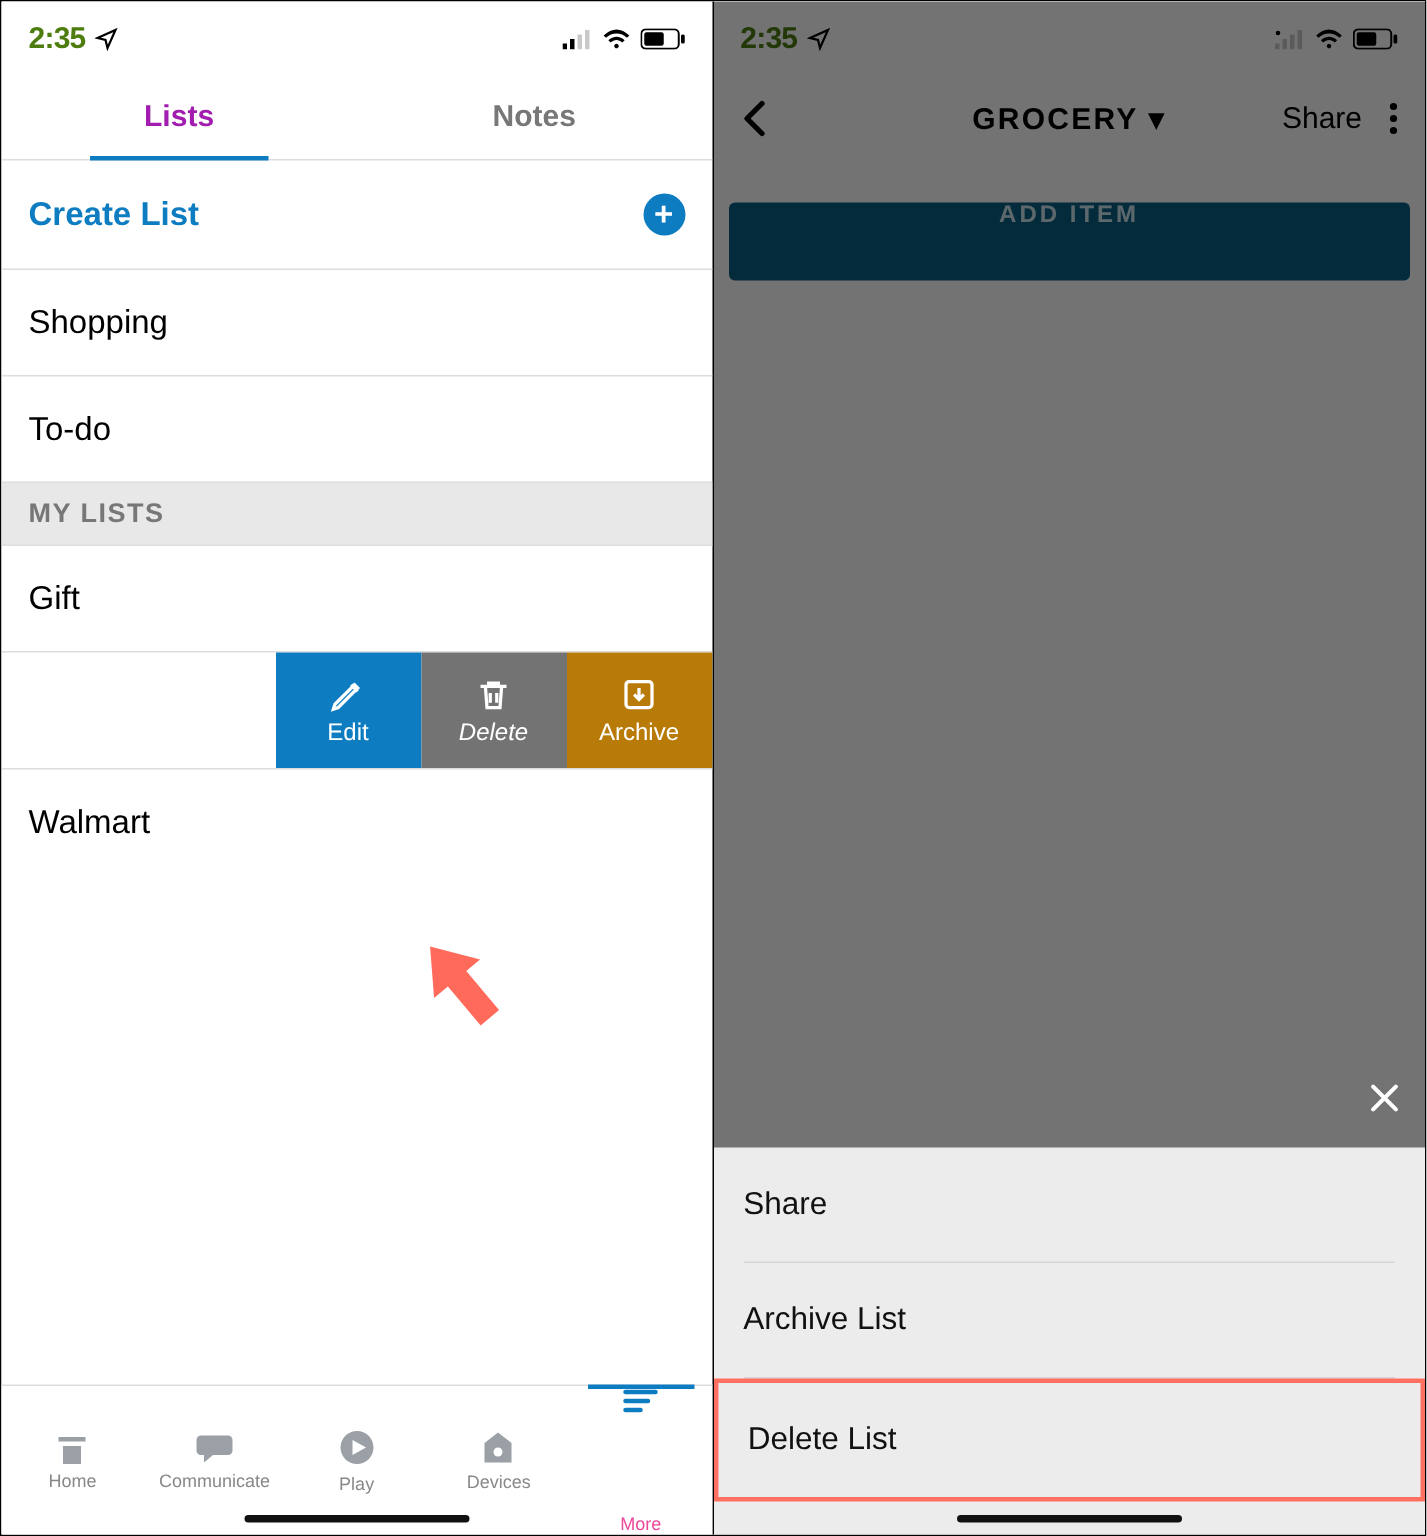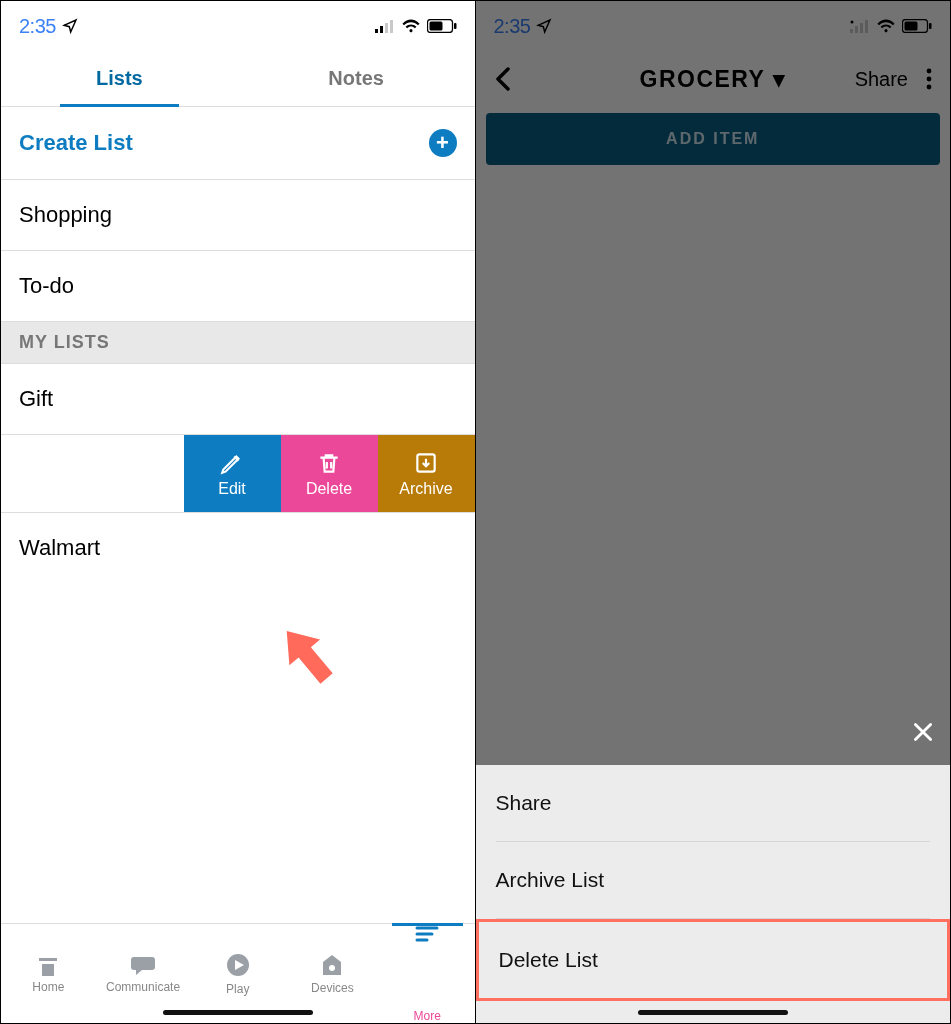--- a/index.html
+++ b/index.html
@@ -2,67 +2,67 @@
 <html><head>
 <meta charset="utf-8">
 <style>
   * { box-sizing: border-box; margin: 0; padding: 0; }
   html, body { width: 951px; height: 1024px; font-family: -apple-system, Helvetica, Arial, sans-serif; background:#fff; }
   .stage { width:951px; height:1024px; display:flex; border:1px solid #000; }
   .phone { position:relative; height:100%; flex:0 0 50%; overflow:hidden; border-right:1px solid #000; background:#fff; }
   .phone:last-child { border-right:none; }
 
   
-  .statusbar { height:50px; display:flex; justify-content:space-between; align-items:center; padding:0 18px; font-weight:400; font-size:20px; color:#3b82f6; }
+  .statusbar { height:50px; display:flex; justify-content:space-between; align-items:center; padding:0 18px; font-weight:700; font-size:20px; color:#4d7c0f; }
   .status-left { display:flex; align-items:center; gap:6px; }
   .status-right { display:flex; align-items:center; gap:6px; }
   .tight { letter-spacing:-0.5px; }
 
   
   .hdrL { height:56px; display:flex; align-items:center; position:relative; }
   .back { position:absolute; left:18px; }
   .hdrL-title { flex:1; text-align:center; font-weight:800; letter-spacing:1.5px; font-size:20px; }
 
   
   .tabs { display:flex; border-bottom:1px solid #ddd; }
   .tab { flex:1; text-align:center; padding:16px 0; font-size:20px; font-weight:600; color:#777; position:relative; }
-  .tab.active { color:#0369a1; font-weight:700; }
+  .tab.active { color:#a21caf; font-weight:700; }
   .tab.active::after { content:""; position:absolute; left:25%; right:25%; bottom:-1px; height:3px; background:#0e7cc1; }
 
   
   .row { padding:22px 18px; font-size:22px; border-bottom:1px solid #ddd; display:flex; justify-content:space-between; align-items:center; }
   .create { color:#0e7cc1; font-weight:600; }
   .plus-badge { width:28px; height:28px; border-radius:50%; background:#0e7cc1; color:#fff; display:flex; align-items:center; justify-content:center; font-size:22px; font-weight:700; }
   .section-header { background:#e8e8e8; padding:10px 18px; font-size:18px; font-weight:700; color:#777; letter-spacing:1px; border-bottom:1px solid #ddd; }
 
   
   .swiperow { height:78px; border-bottom:1px solid #ddd; display:flex; justify-content:flex-end; }
   .action { width:97px; color:#fff; display:flex; flex-direction:column; align-items:center; justify-content:center; gap:4px; font-size:16px; }
   .a-edit    { background:#0e7cc1; }
-  .a-delete  { background:#ec4899; }
+  .a-delete  { background:#737373;font-style:italic; }
   .a-archive { background:#b87b07; }
 
   
   .arrow-anno { position:absolute; left:255px; top:603px; pointer-events:none; }
 
   
   .bottomnav { position:absolute; left:0; right:0; bottom:0; height:100px; border-top:1px solid #ddd; display:flex; background:#fff; }
   .navitem { flex:1; display:flex; flex-direction:column; align-items:center; justify-content:center; gap:4px; font-size:12px; color:#888; position:relative; }
   .navitem.active { color:#ec4899;justify-content:space-between; }
   .navitem.active::before { content:""; position:absolute; left:12px; right:12px; top:-1px; height:3px; background:#0e7cc1; }
   .homebar { position:absolute; bottom:8px; left:50%; transform:translateX(-50%); width:150px; height:5px; border-radius:3px; background:#111; }
 
   
   .p2 { background:#fff; }
   .p2 .shade { position:absolute; inset:0; background:#fff; }
   .hdrR { height:56px; display:flex; align-items:center; position:relative; margin-top:0; }
   .backR { position:absolute; left:18px; }
-  .hdrR-title { flex:1; text-align:center; font-weight:800; letter-spacing:1.5px; font-size:23px; }
+  .hdrR-title { flex:1; text-align:center; font-weight:800; letter-spacing:1.5px; font-size:20px; }
   .hdrR-right { position:absolute; right:18px; display:flex; align-items:center; gap:18px; font-size:20px; }
-  .additem { margin:6px 10px 0; height:52px; background:#0b5f84; color:#cfe7f2; display:flex; align-items:center; justify-content:center; font-weight:800; letter-spacing:2px; border-radius:4px; }
+  .additem { margin:28px 10px 0; height:52px; background:#0b5f84; color:#cfe7f2; display:flex; align-items:flex-start; justify-content:center; font-weight:800; letter-spacing:2px; border-radius:4px; }
 
   .dim-overlay { position:absolute; inset:0; background:rgba(0,0,0,0.55); }
 
   .sheet { position:absolute; left:0; right:0; bottom:0; background:#ececec; }
   .sheet-close { position:absolute; right:14px; top:-46px; color:#fff; font-size:28px; }
   .sheet-row { padding:26px 20px; font-size:21px; color:#111; }
   .sheet-sep { height:1px; background:#d6d6d6; margin:0 20px; }
   .sheet-row.hl { border:3px solid #ff7061; }
   .homebar2 { position:absolute; bottom:8px; left:50%; transform:translateX(-50%); width:150px; height:5px; border-radius:3px; background:#111; }
 

